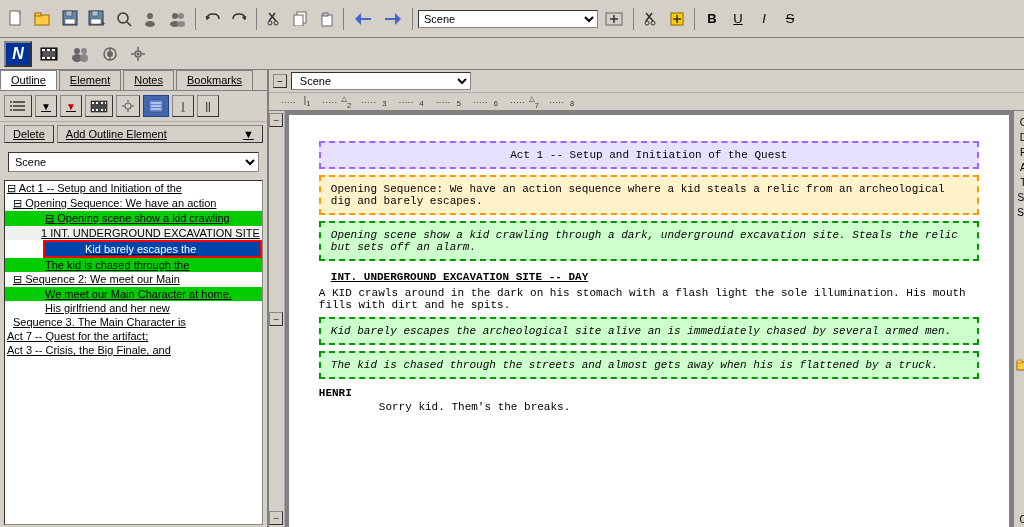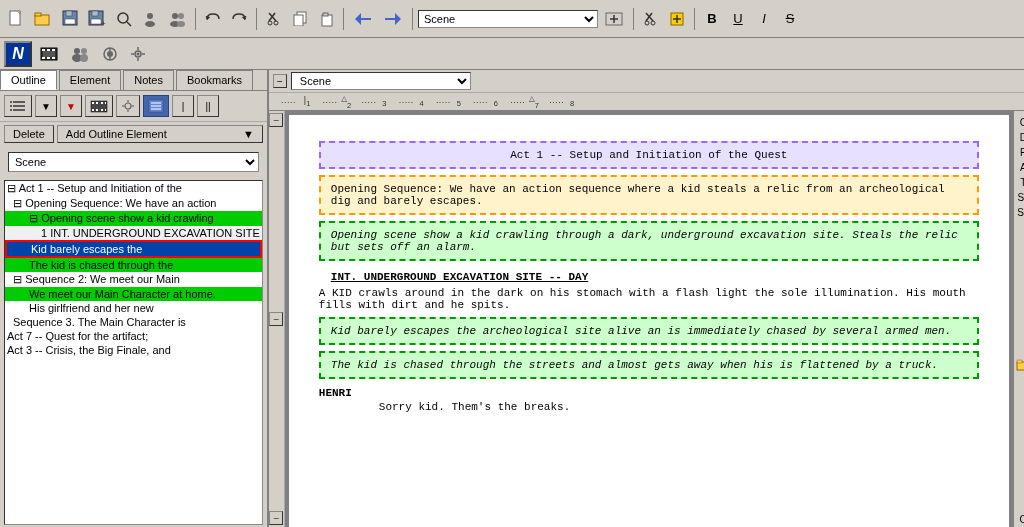--- a/index.html
+++ b/index.html
@@ -11,21 +11,21 @@
     .tb-sep { width: 1px; height: 22px; background: #808080; margin: 0 3px; }
 
     
     #n-bar { background: #d4d0c8; padding: 2px 4px; border-bottom: 1px solid #808080; display: flex; align-items: center; gap: 4px; height: 32px; }
     .n-btn { background: #003399; color: white; font-size: 16px; font-weight: bold; width: 28px; height: 26px; border: 2px outset #888; cursor: pointer; display: flex; align-items: center; justify-content: center; font-style: italic; }
 
     
     #main { display: flex; height: calc(527px - 70px); }
 
     
-    #left-panel { width: 370px; border-right: 2px solid #808080; background: #d4d0c8; display: flex; flex-direction: column; }
+    #left-panel { width: 370px; border-right: 2px solid #808080; background: #d4d0c8; display: flex; flex-direction: column; text-decoration: underline; }
 
     
     #tabs { display: flex; border-bottom: 1px solid #808080; background: #d4d0c8; }
     .tab { padding: 3px 10px; border: 1px solid #808080; border-bottom: none; background: #d4d0c8; cursor: pointer; font-size: 11px; margin-right: 2px; }
     .tab.active { background: #ffffff; border-bottom: 1px solid #ffffff; z-index: 1; }
 
     
     #outline-toolbar { padding: 4px; border-bottom: 1px solid #aaa; display: flex; align-items: center; gap: 3px; flex-wrap: wrap; }
     .ol-btn { background: #d4d0c8; border: 1px outset #888; padding: 2px 4px; cursor: pointer; min-width: 22px; height: 22px; display: inline-flex; align-items: center; justify-content: center; font-size: 10px; }
     #outline-toolbar2 { padding: 3px 4px; display: flex; gap: 3px; align-items: center; }
@@ -33,21 +33,21 @@
     .add-btn { flex: 1; background: #d4d0c8; border: 1px outset #888; padding: 2px 8px; cursor: pointer; font-size: 11px; text-align: left; }
     #scene-select { padding: 3px 4px; }
     .scene-select { width: calc(100% - 8px); margin: 3px 4px; background: white; border: 1px inset #888; padding: 2px; font-size: 11px; }
 
     
     #outline-tree { flex: 1; overflow-y: auto; background: white; border: 1px inset #888; margin: 2px 4px; font-size: 11px; }
     .tree-item { padding: 1px 2px; cursor: pointer; white-space: nowrap; overflow: hidden; }
     .tree-item.green { background: #00cc00; }
     .tree-item.blue-selected { background: #0044aa; color: white; }
     .indent1 { padding-left: 8px; }
-    .indent2 { padding-left: 24px; }
+    .indent2 { padding-left: 40px; }
     .indent3 { padding-left: 36px; }
 
     
     #right-panel { flex: 1; display: flex; flex-direction: column; background: #c0c0c0; }
 
     
     #ruler { height: 18px; background: #d4d0c8; border-bottom: 1px solid #808080; display: flex; align-items: center; padding: 0 0 0 2px; font-size: 9px; color: #333; overflow: hidden; }
     #doc-scroll { flex: 1; overflow-y: auto; overflow-x: auto; background: #808080; padding: 4px; }
     #doc-page { background: white; min-height: 500px; padding: 20px 30px; margin: 0 auto; width: 720px; font-size: 11px; font-family: 'Courier New', monospace; }
 
@@ -339,21 +339,21 @@
       </div>
       <div class="tree-item indent1">
         <span>⊟ </span><span>Opening Sequence: We have an action</span>
       </div>
       <div class="tree-item indent2 green">
         <span>⊟ </span><span>Opening scene show a kid crawling</span>
       </div>
       <div class="tree-item indent3" style="background:#f0f0f0;">
         <span>  </span><span>1 INT. UNDERGROUND EXCAVATION SITE</span>
       </div>
-      <div class="tree-item indent2 blue-selected" style="background:#0044aa; color:white; border: 2px solid red;">
+      <div class="tree-item indent2 blue-selected" style="background:#0044aa; color:white; border: 2px solid red; margin-left: 38px;">
         <span>Kid barely escapes the</span>
       </div>
       <div class="tree-item indent2 green">
         <span>The kid is chased through the</span>
       </div>
       <div class="tree-item indent1">
         <span>⊟ </span><span>Sequence 2: We meet our Main</span>
       </div>
       <div class="tree-item indent2 green">
         <span>We meet our Main Character at home.</span>

